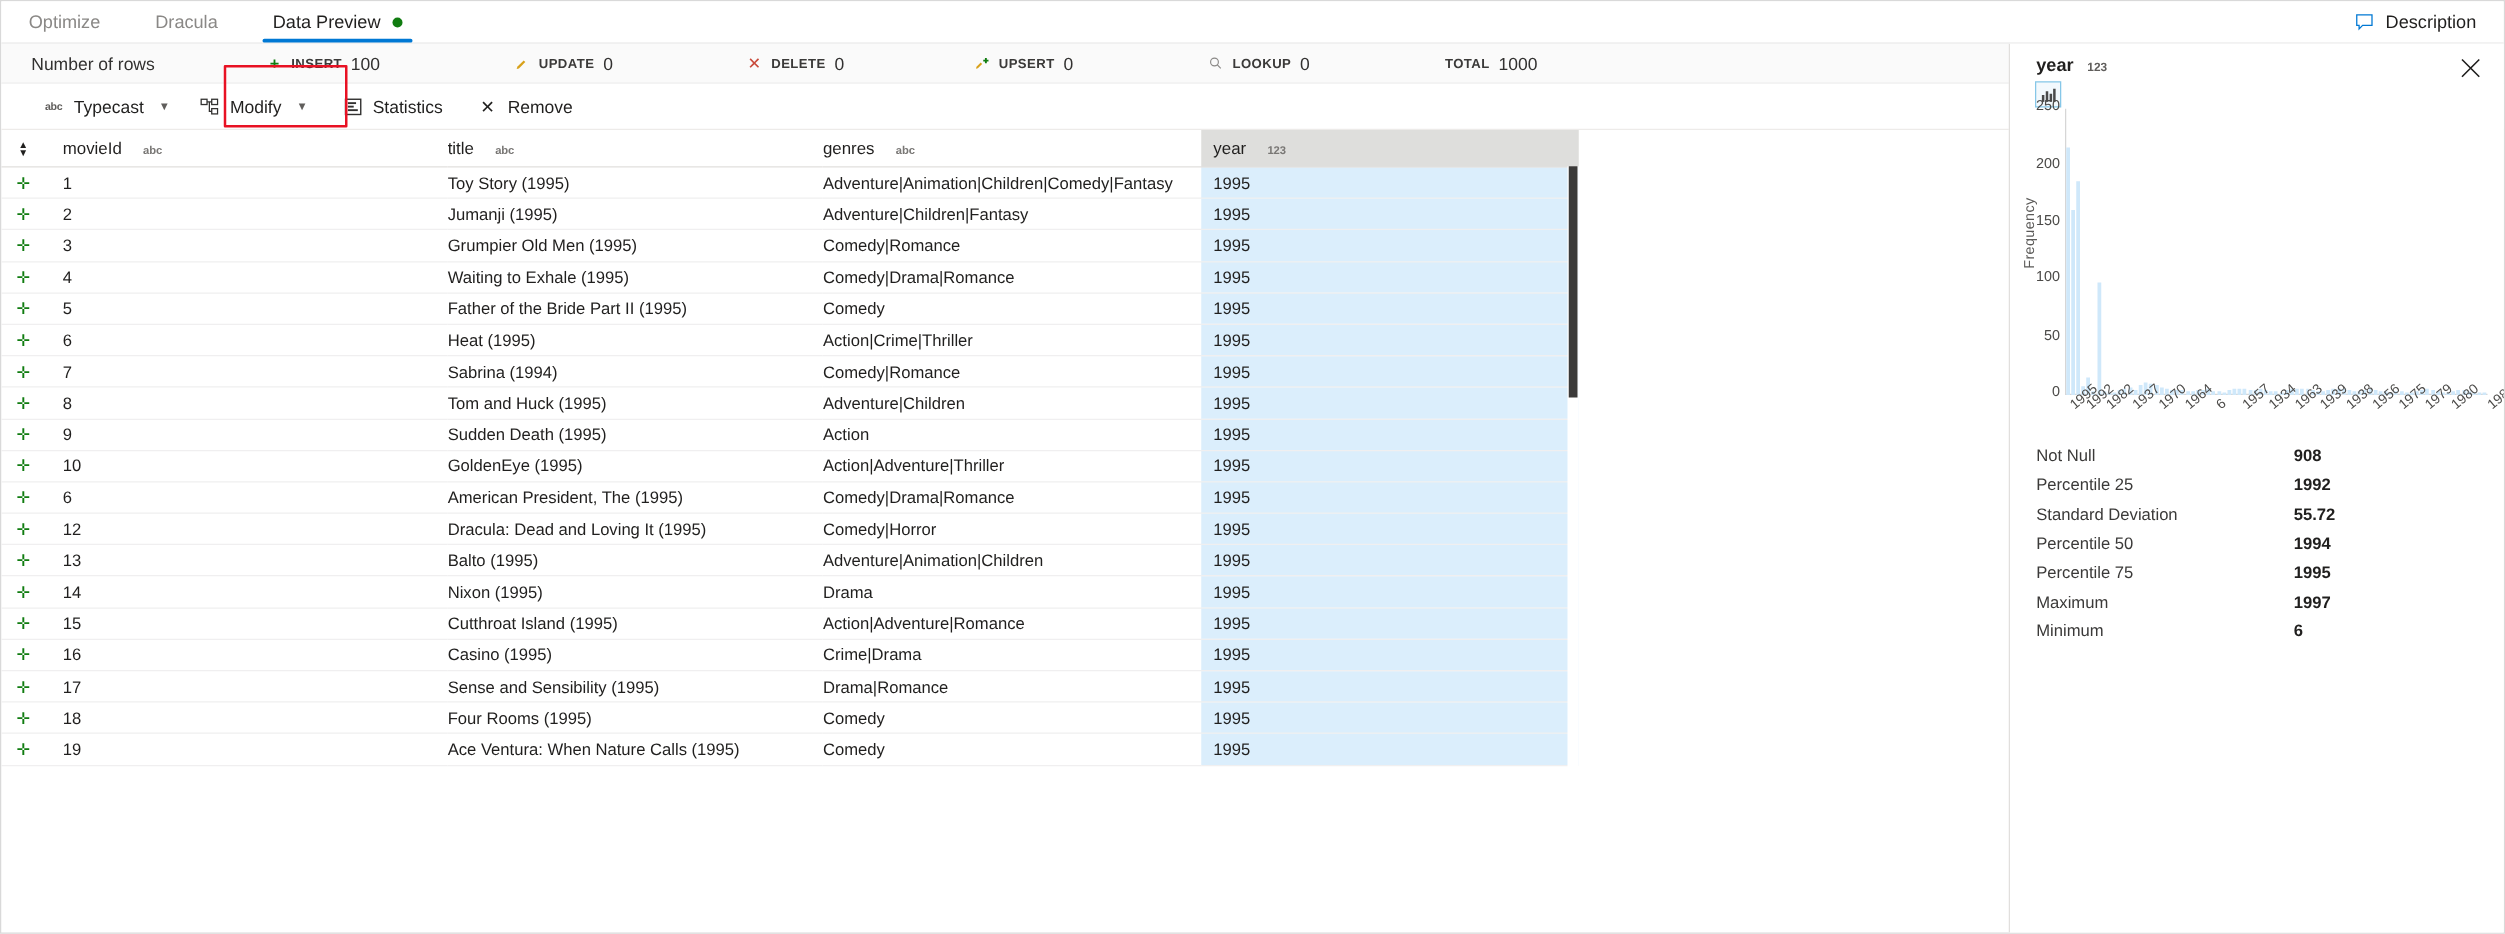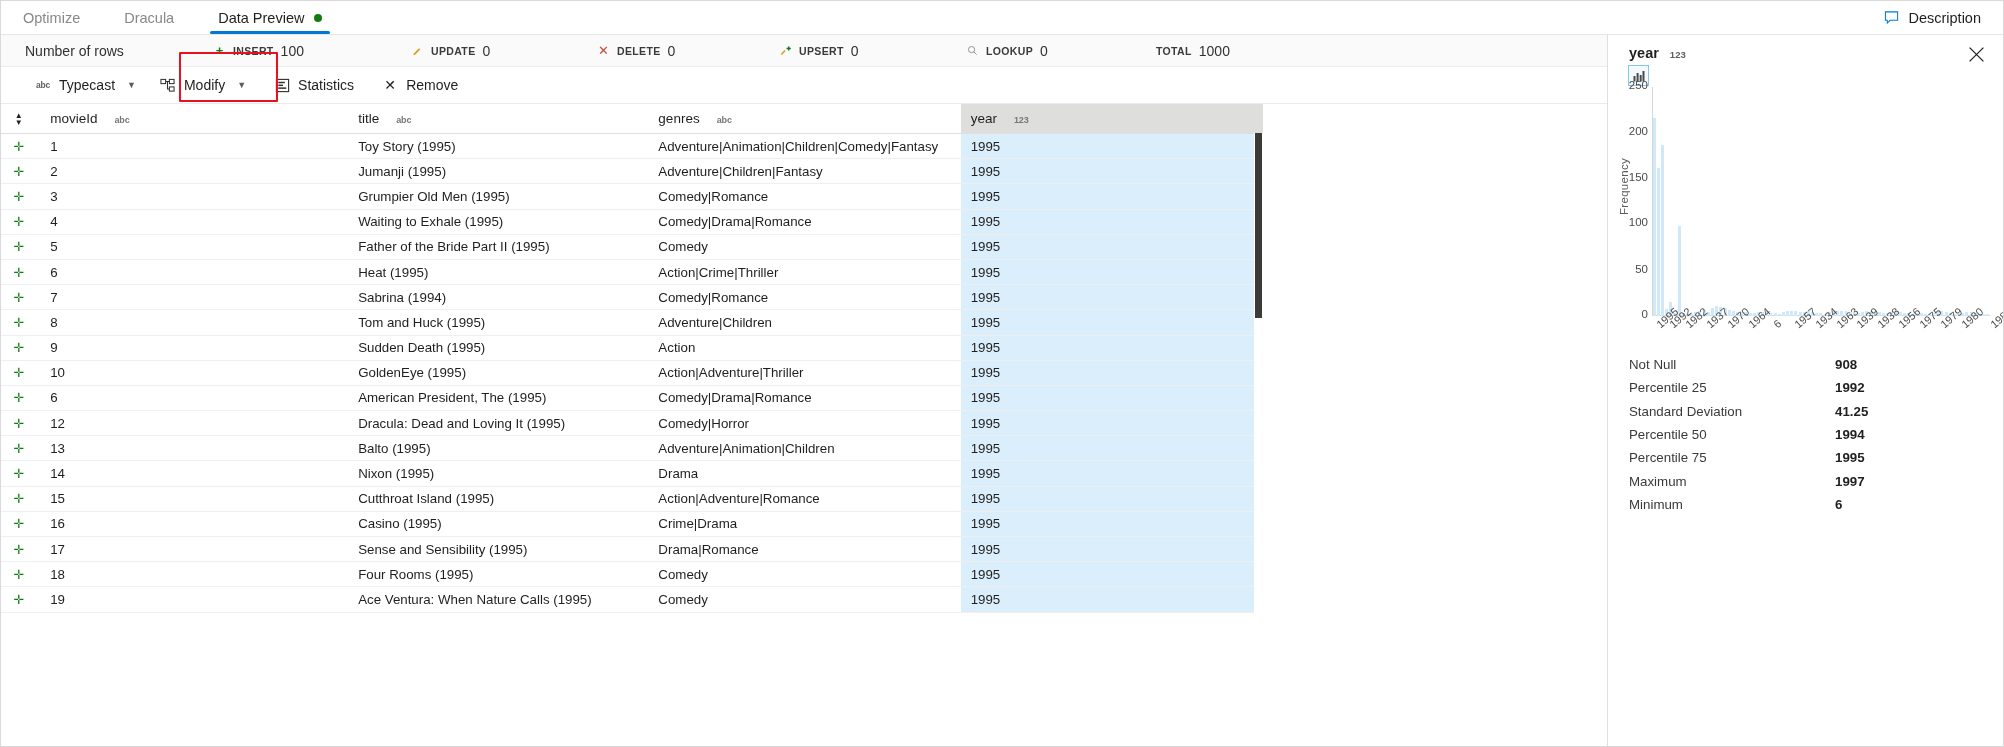--- a/index.html
+++ b/index.html
@@ -568,21 +568,21 @@
         <div class="statrow">
           <span class="k">Not Null</span>
           <span class="v">908</span>
         </div>
         <div class="statrow">
           <span class="k">Percentile 25</span>
           <span class="v">1992</span>
         </div>
         <div class="statrow">
           <span class="k">Standard Deviation</span>
-          <span class="v">41.25</span>
+          <span class="v">55.72</span>
         </div>
         <div class="statrow">
           <span class="k">Percentile 50</span>
           <span class="v">1994</span>
         </div>
         <div class="statrow">
           <span class="k">Percentile 75</span>
           <span class="v">1995</span>
         </div>
         <div class="statrow">

